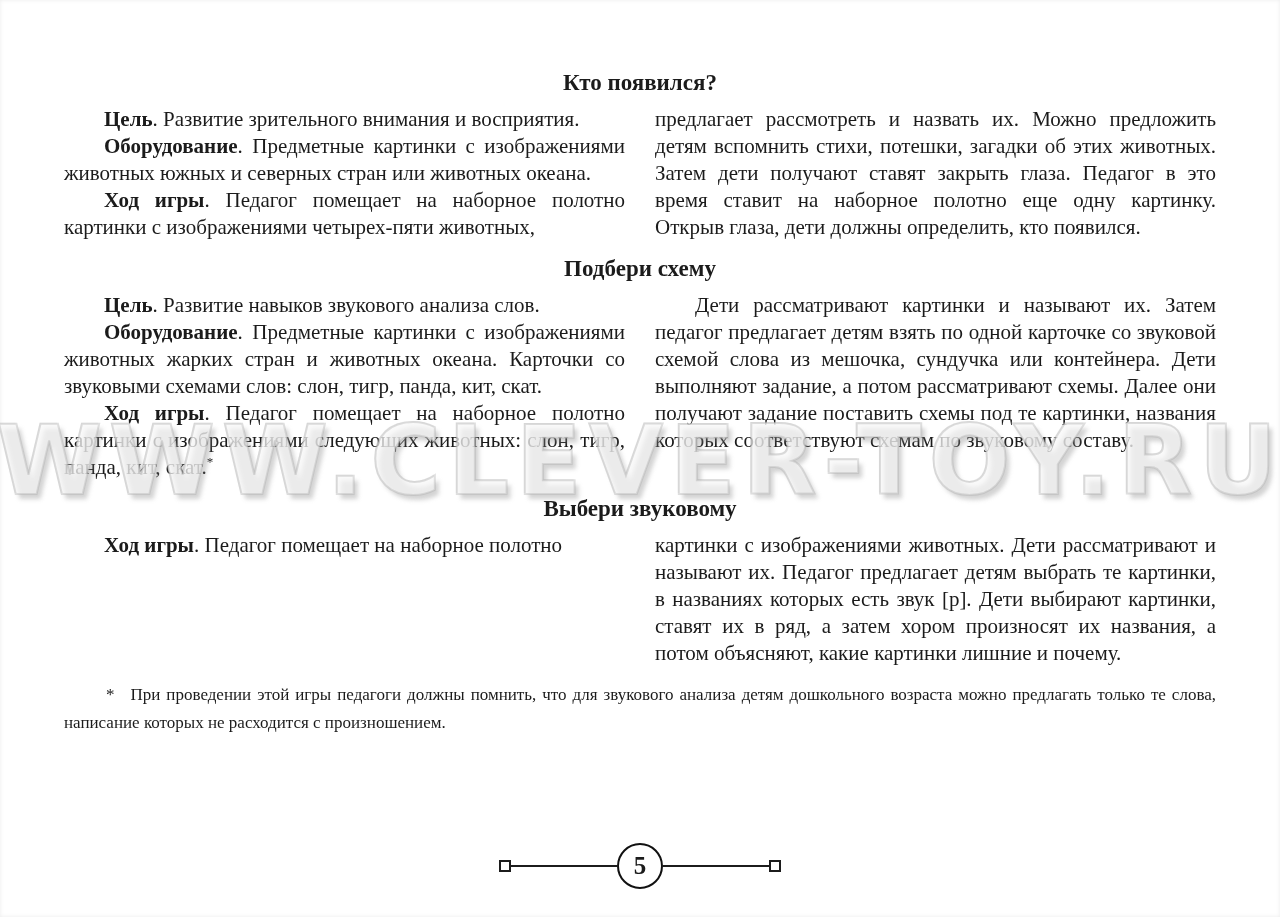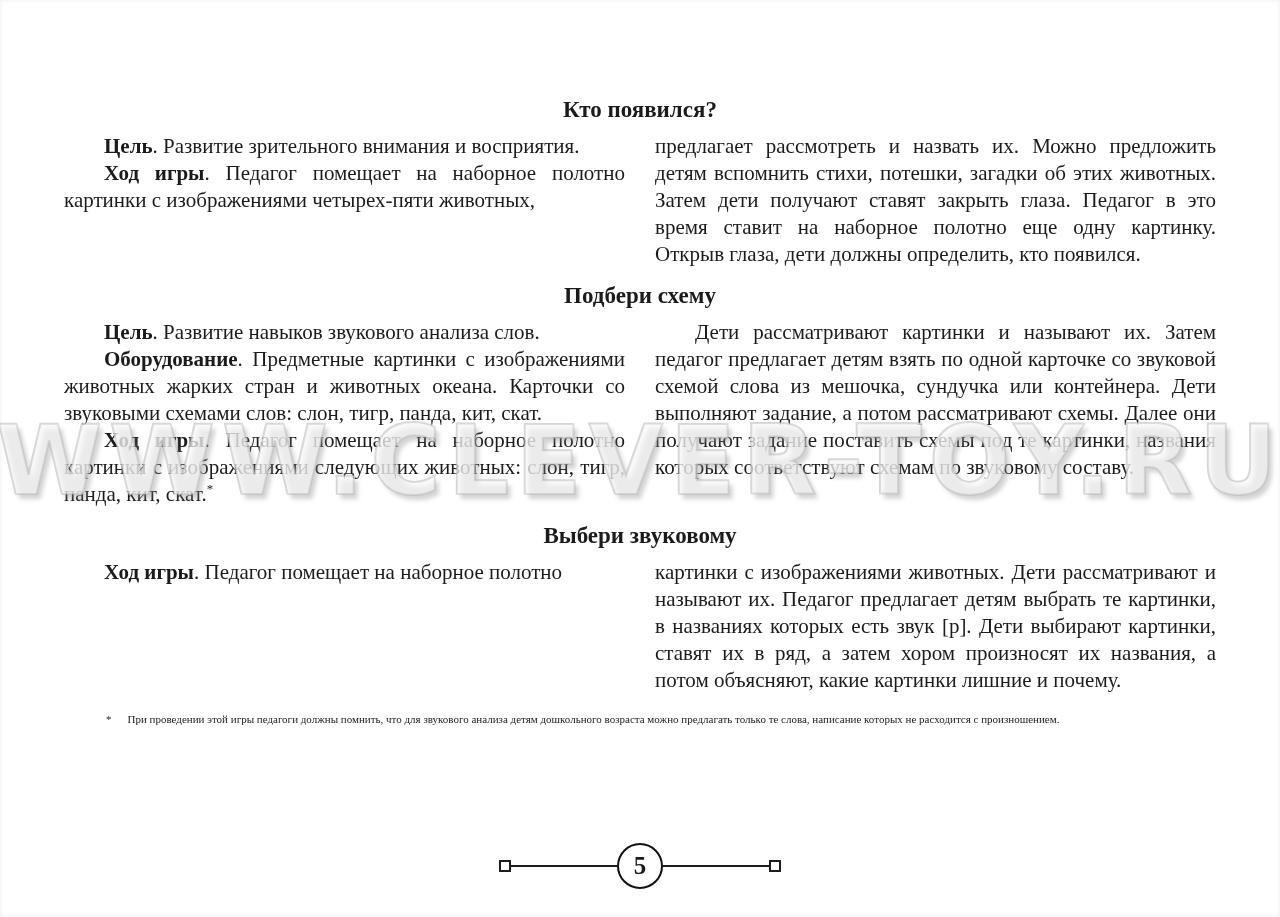--- a/index.html
+++ b/index.html
@@ -7,21 +7,21 @@
     position:relative;
     width:1280px;height:917px;
     background:#ffffff;
     overflow:hidden;
     font-family:"Liberation Serif", serif;
     color:#1b1b1b;
     box-shadow:inset 0 0 4px rgba(0,0,0,0.08);
   }
   .content{
     position:absolute;
-    top:70px;left:64px;right:64px;margin-top:27px;
+    top:70px;left:64px;right:64px;
   }
   .section-title{
     margin:0 0 10px 0;
     text-align:center;
     font-size:23px;
     font-weight:bold;
     line-height:26px;
   }
   section + section .section-title{margin-top:15px;}
   .columns{display:flex;gap:30px;}
@@ -32,22 +32,22 @@
     line-height:27px;
     hyphens:manual;
   }
   .para{margin:0;}
   .para.indent{text-indent:40px;}
   .para.cont{text-indent:0;}
   .para b{font-weight:bold;}
   .para sup{font-size:0.62em;line-height:0;}
   .footnote{
     margin-top:14px;
-    font-size:11px;
-    line-height:22px;
+    font-size:17px;
+    line-height:28px;
     text-align:justify;
   }
   .footnote-line{margin:0;text-indent:42px;}
   .fn-marker{margin-right:16px;}
   .page-footer{
     position:absolute;
     left:0;right:0;bottom:28px;
     display:flex;
     align-items:center;
     justify-content:center;
@@ -99,20 +99,21 @@
 
   <div class="watermark">WWW.CLEVER-TOY.RU</div>
 
   <main class="content">
     <div id="sections-root">
         <section>
           <h2 class="section-title">Кто появился?</h2>
           <div class="columns">
             <div class="col">
               <p class="para indent"><b>Цель</b>. Развитие зрительного внимания и восприятия.</p>
+              <p class="para indent"><b>Оборудование</b>. Предметные картинки с изображе­ниями животных южных и северных стран или живот­ных океана.</p>
               <p class="para indent"><b>Ход игры</b>. Педагог помещает на наборное полотно картинки с изображениями четырех-пяти животных,</p>
             </div>
             <div class="col">
               <p class="para cont">предлагает рассмотреть и назвать их. Можно предло­жить детям вспомнить стихи, потешки, загадки об этих животных. Затем дети получают ставят закрыть глаза. Педагог в это время ставит на наборное полотно еще одну картинку. Открыв глаза, дети должны определить, кто появился.</p>
             </div>
           </div>
         </section>
         <section>
           <h2 class="section-title">Подбери схему</h2>
           <div class="columns">

